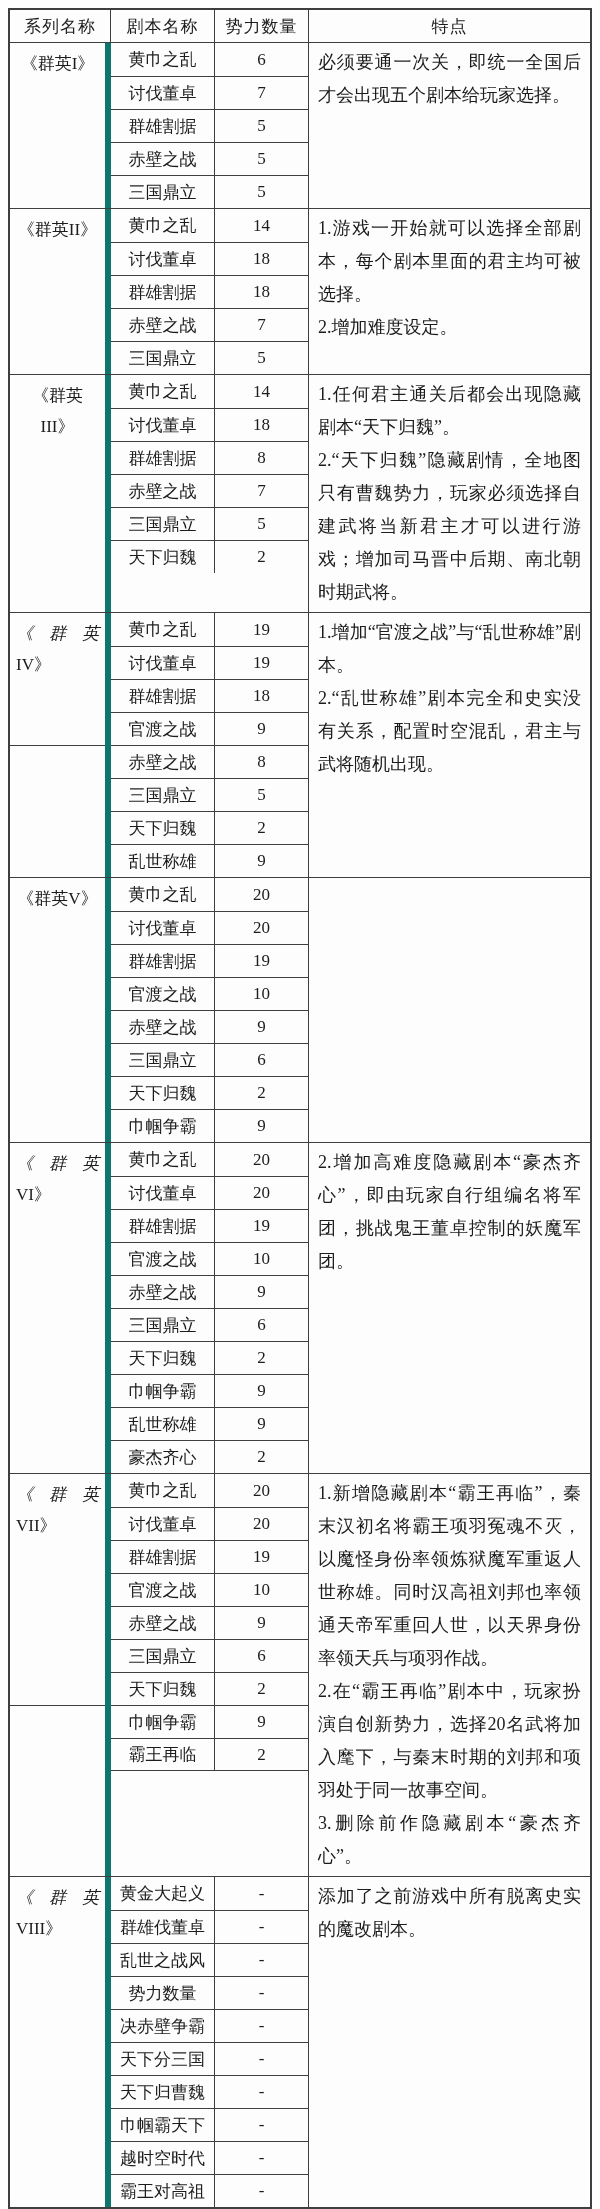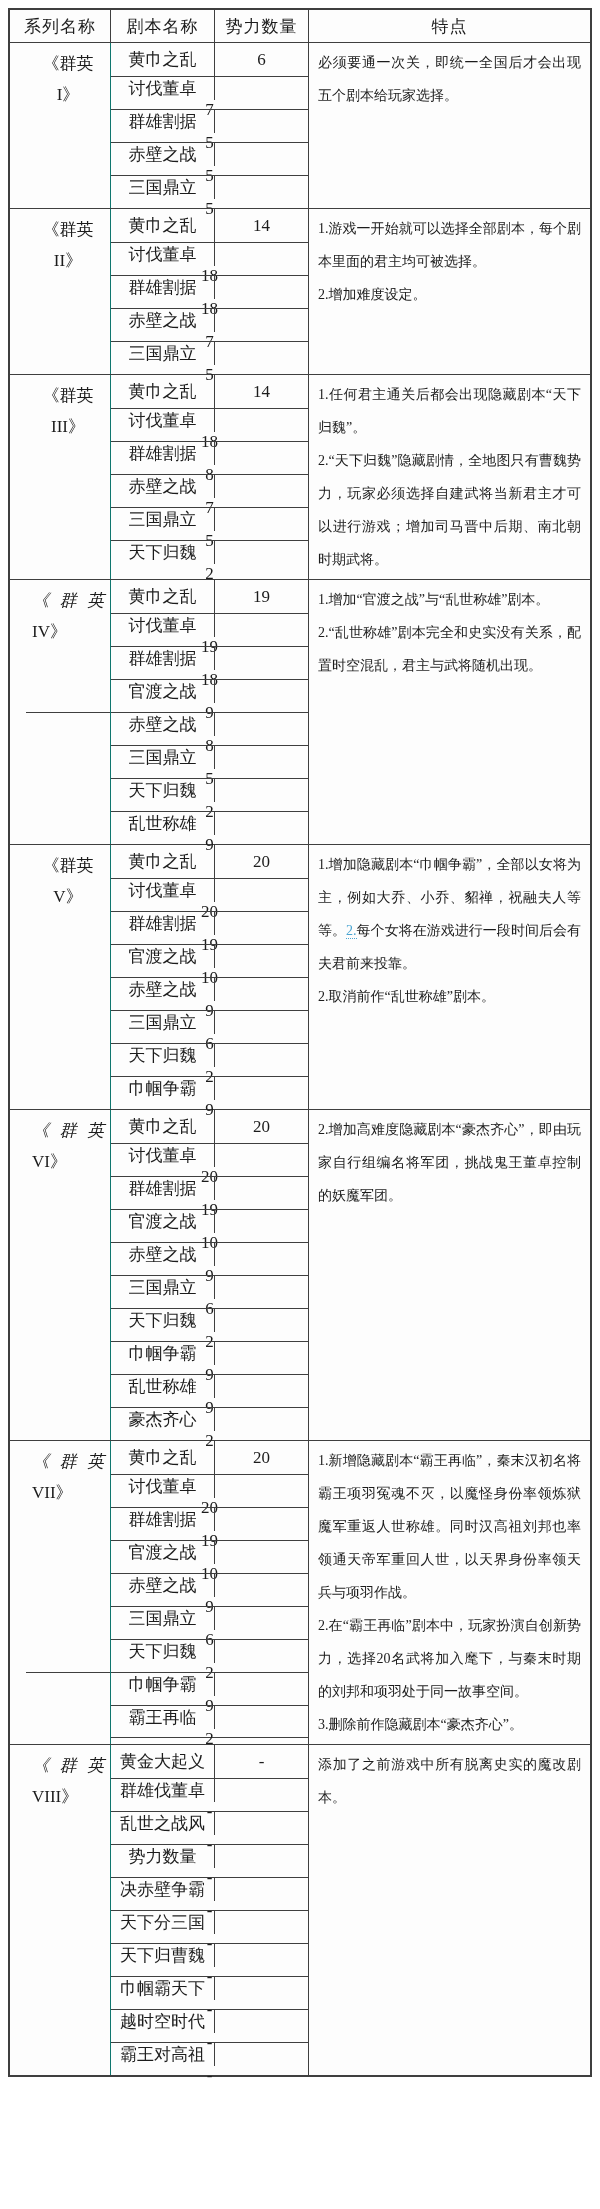--- a/index.html
+++ b/index.html
@@ -23,22 +23,22 @@
     box-sizing:border-box;
   }
   .hc1{width:101px;border-right:1px solid #3f3f3f;}
   .hc2{width:104px;border-right:1px solid #3f3f3f;}
   .hc3{width:94px;border-right:1px solid #3f3f3f;}
   .hc4{flex:1;}
   
   .block{display:flex;align-items:stretch;border-top:1px solid #3f3f3f;}
   .col-series{
     width:101px;box-sizing:border-box;
-    border-right:1px solid #0f766e;
-    display:flex;flex-direction:column;padding-left:16px;
+    border-right:6px solid #0f766e;
+    display:flex;flex-direction:column;
   }
   .series-cell{
     box-sizing:border-box;
     padding:5px 6px;
     font-size:17px;
     overflow:hidden;
   }
   .series-cell.fill{flex:1 1 0;}
   .series-cell.empty{flex:1 1 0;border-top:1px solid #3f3f3f;}
   .series-line{line-height:31px;}
@@ -47,35 +47,35 @@
   .series-line.plain{text-align:left;}
   .col-scenarios{
     width:198px;box-sizing:border-box;
     border-right:1px solid #3f3f3f;
     display:flex;flex-direction:column;text-align:center;
   }
   .scen-row{
     flex:0 0 auto;height:33px;box-sizing:border-box;
     display:flex;align-items:stretch;
   }
-  .scen-row + .scen-row{border-top:1px solid #3f3f3f;flex-direction:column;}
+  .scen-row + .scen-row{border-top:1px solid #3f3f3f;}
   .has-gap .scen-row:last-child{border-bottom:1px solid #3f3f3f;}
   .scen-name{
     width:104px;box-sizing:border-box;border-right:1px solid #3f3f3f;
     display:flex;align-items:center;justify-content:center;
     font-size:17px;
   }
   .scen-count{
     flex:1;display:flex;align-items:center;justify-content:center;
     font-size:17px;
   }
   .col-features{
     flex:1;box-sizing:border-box;
     padding:3px 9px;
-    font-size:14px;
+    font-size:18px;
   }
   .feat-para{line-height:33px;text-align:justify;}
   .accent{color:#4aa5d2;border-bottom:1px dotted #4aa5d2;}
 </style>
 </head>
 <body>
 
 <div class="page">
   <div class="table">
     <div class="header-row">
@@ -267,24 +267,20 @@
             </div>
             <div class="scen-row">
               <div class="scen-name">天下归魏</div>
               <div class="scen-count">2</div>
             </div>
             <div class="scen-row">
               <div class="scen-name">巾帼争霸</div>
               <div class="scen-count">9</div>
             </div>
           </div>
-    <div class="col-features">
-            <div class="feat-para"><span>1.增加隐藏剧本“巾帼争霸”，全部以女将为主，例如大乔、小乔、貂禅，祝融夫人等等。</span><span class="accent">2.</span><span>每个女将在游戏进行一段时间后会有夫君前来投靠。</span></div>
-            <div class="feat-para"><span>2.取消前作“乱世称雄”剧本。</span></div>
-          </div>
   </div>
         <div class="block">
     <div class="col-series">
             <div class="series-cell fill">
               <div class="series-line spread">《 群 英</div>
               <div class="series-line plain">VI》</div>
             </div>
           </div>
     <div class="col-scenarios">
             <div class="scen-row">

